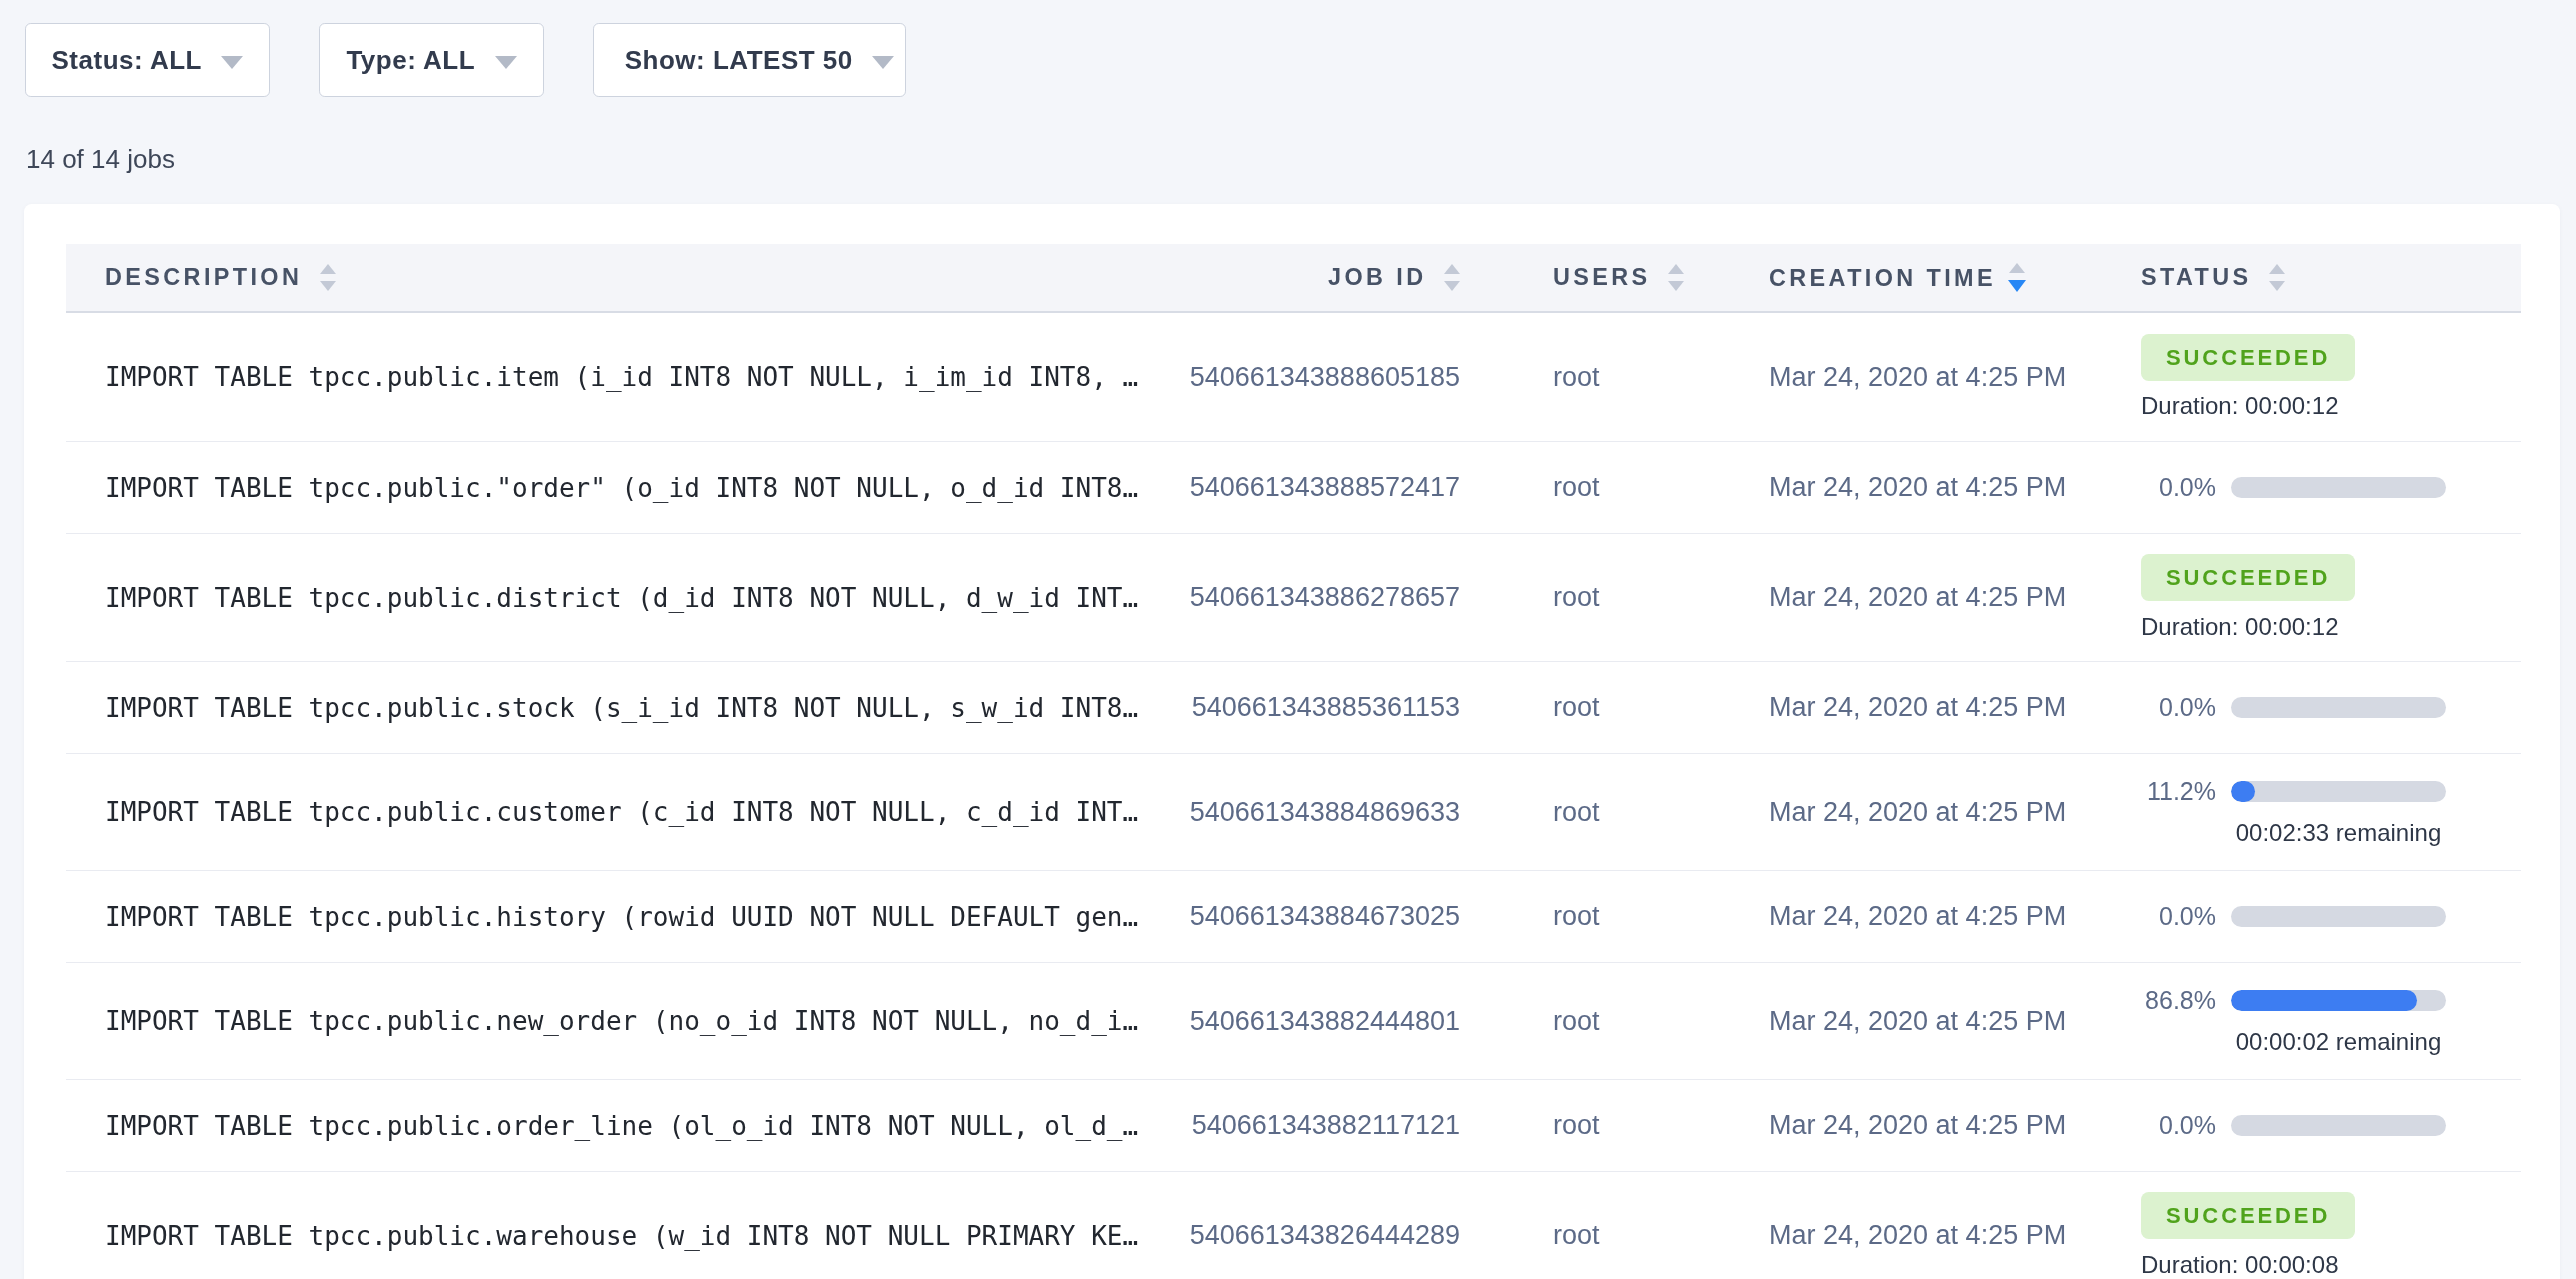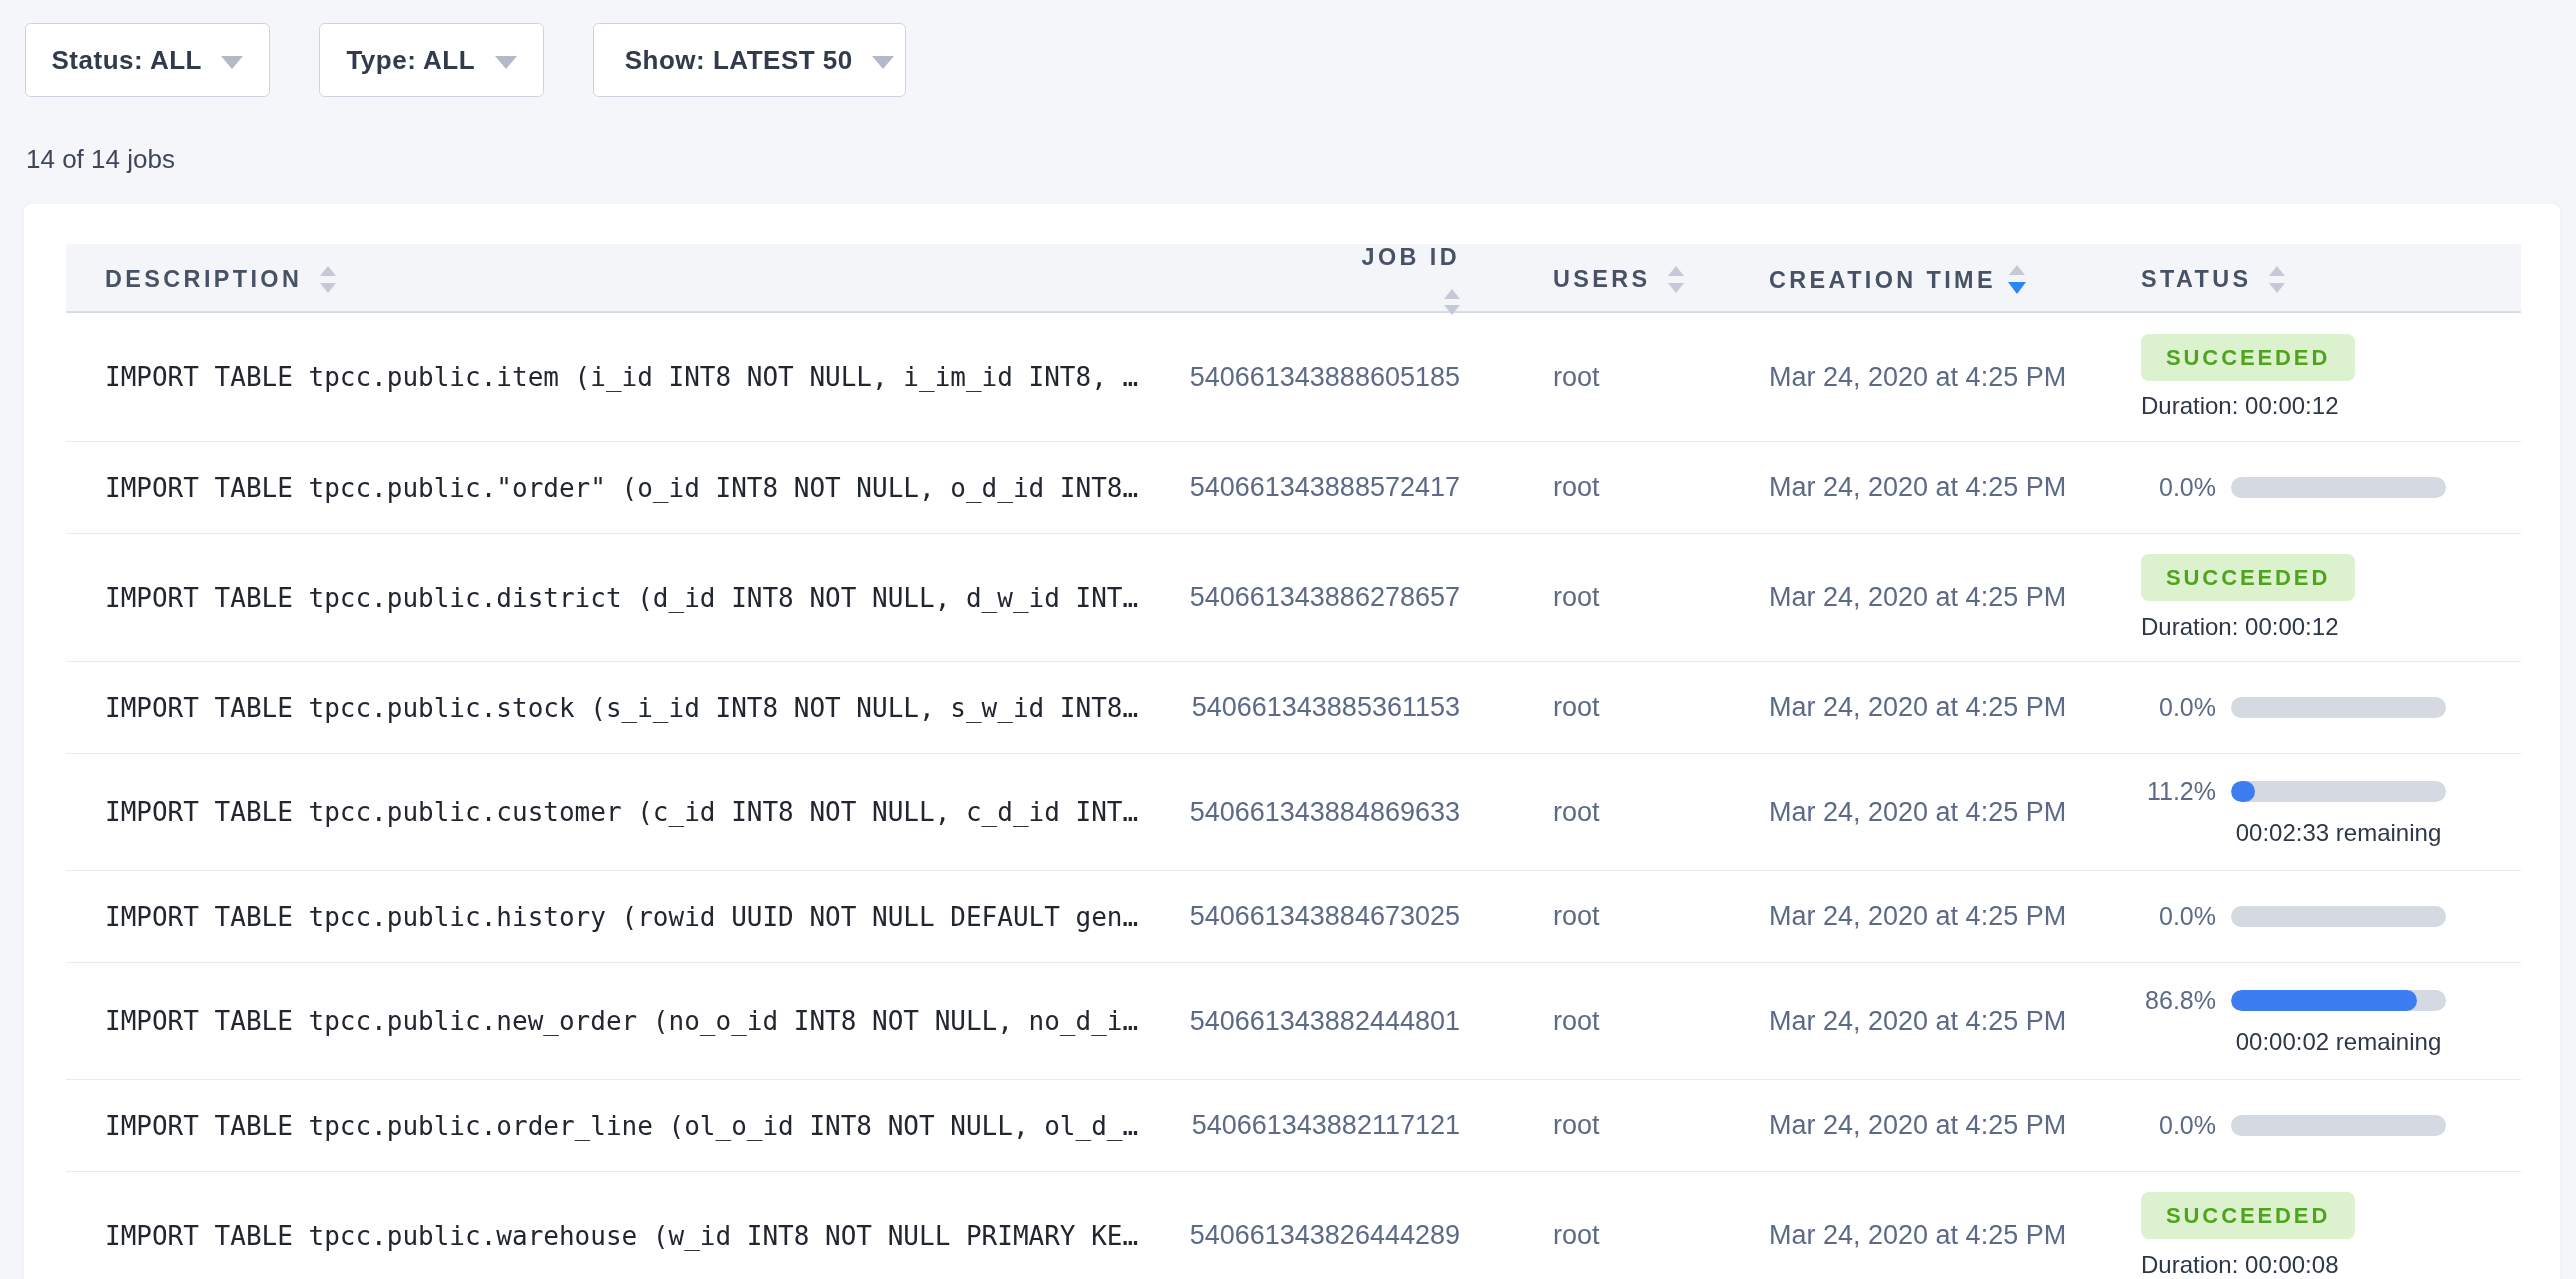--- a/index.html
+++ b/index.html
@@ -58,21 +58,21 @@
     background:#f4f5f9;
     border-bottom:2.9px solid #d8dce5;
   }
   .th {
     font-size:23.4px; font-weight:bold; letter-spacing:3.4px;
     color:#475266;
     display:flex; align-items:flex-end; gap:17.5px;
     white-space:nowrap; cursor:pointer;
   }
   .th.c1 { padding-left:39px; }
-  .th.c2 { justify-content:flex-end;flex-direction:column; }
+  .th.c2 { justify-content:flex-end; }
   .th.c3 { padding-left:93px; }
   .th.c4 { padding-left:66px;gap:12px; }
   .th.c5 { padding-left:66px; }
 
   .sorter { display:flex; flex-direction:column; align-items:center; gap:6.8px; }
   .tri { width:0; height:0; display:block; }
   .tri.up   { border-left:8.8px solid transparent; border-right:8.8px solid transparent; border-bottom:10.7px solid #c3c9d6; }
   .tri.down { border-left:8.8px solid transparent; border-right:8.8px solid transparent; border-top:10.7px solid #c3c9d6; }
   .tri.down.active { border-left:9.7px solid transparent; border-right:9.7px solid transparent; border-top:12.7px solid #2787f5; }
 

